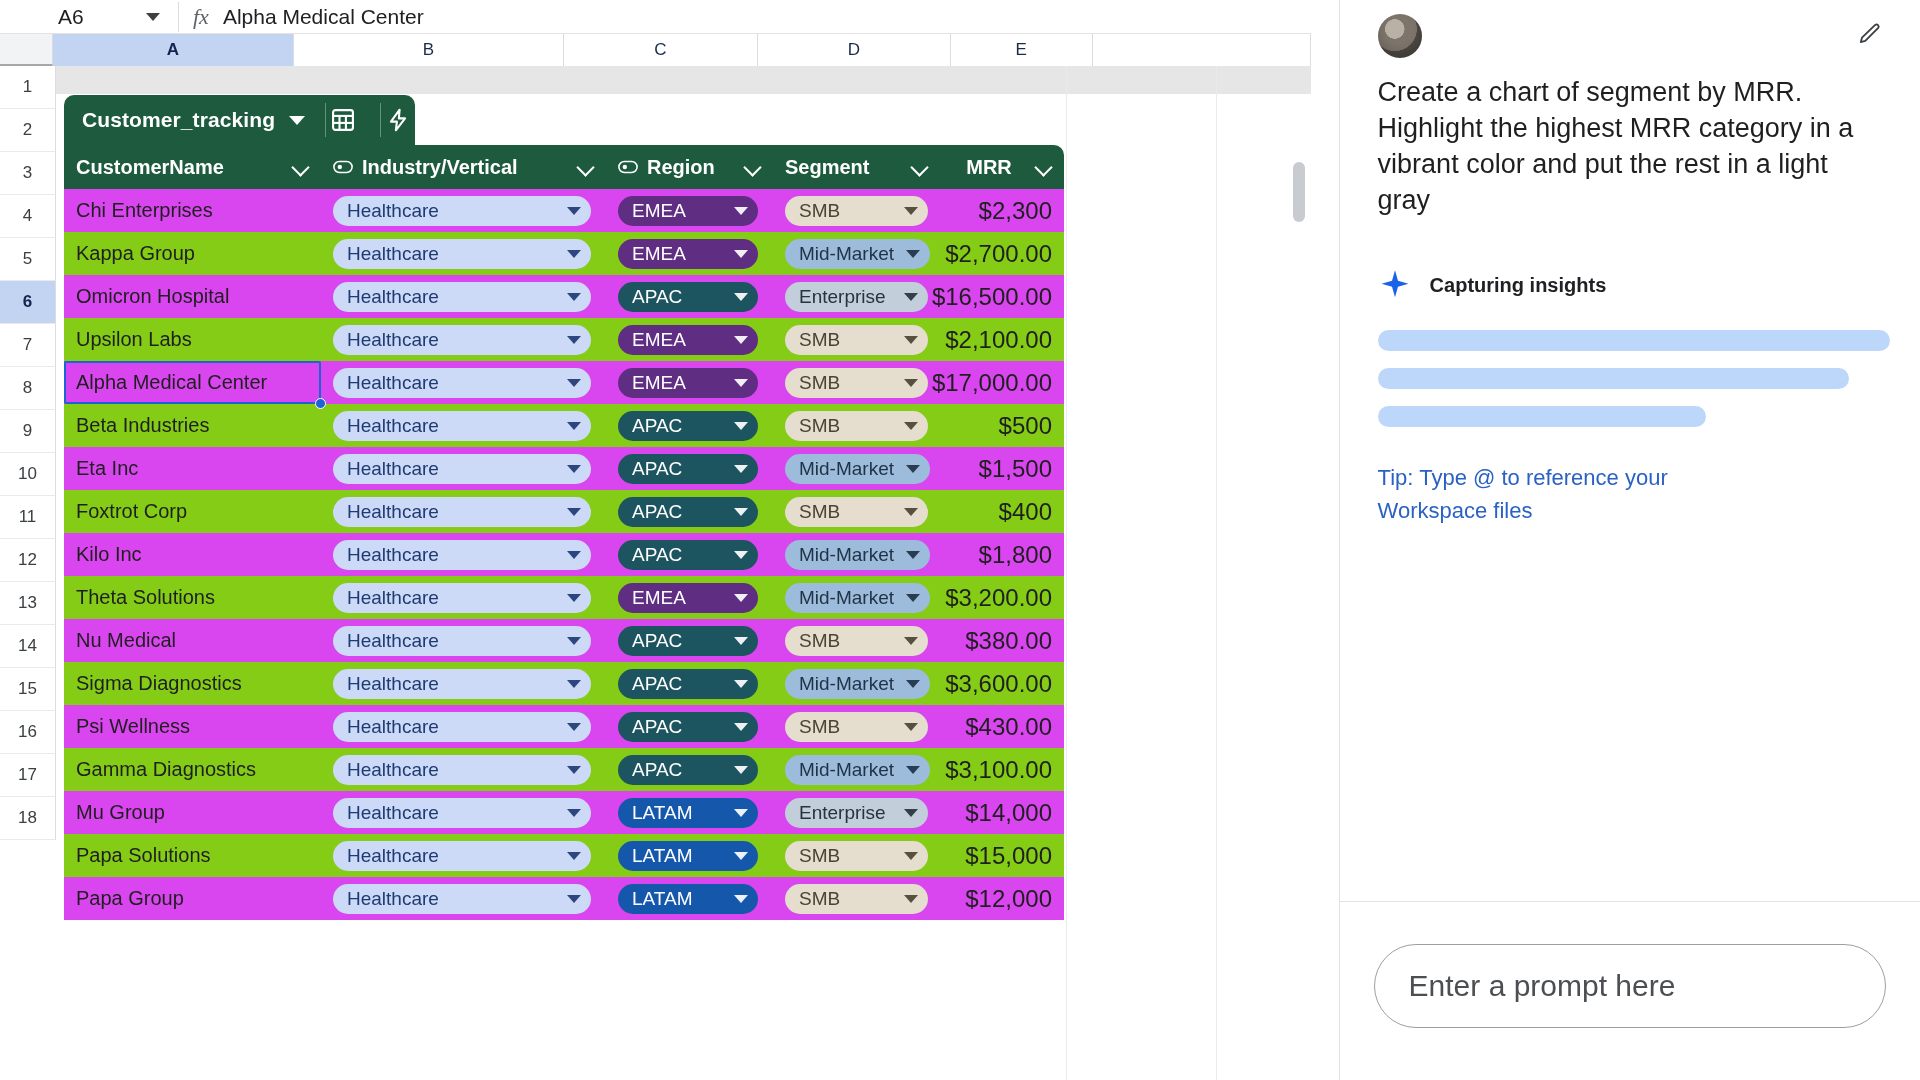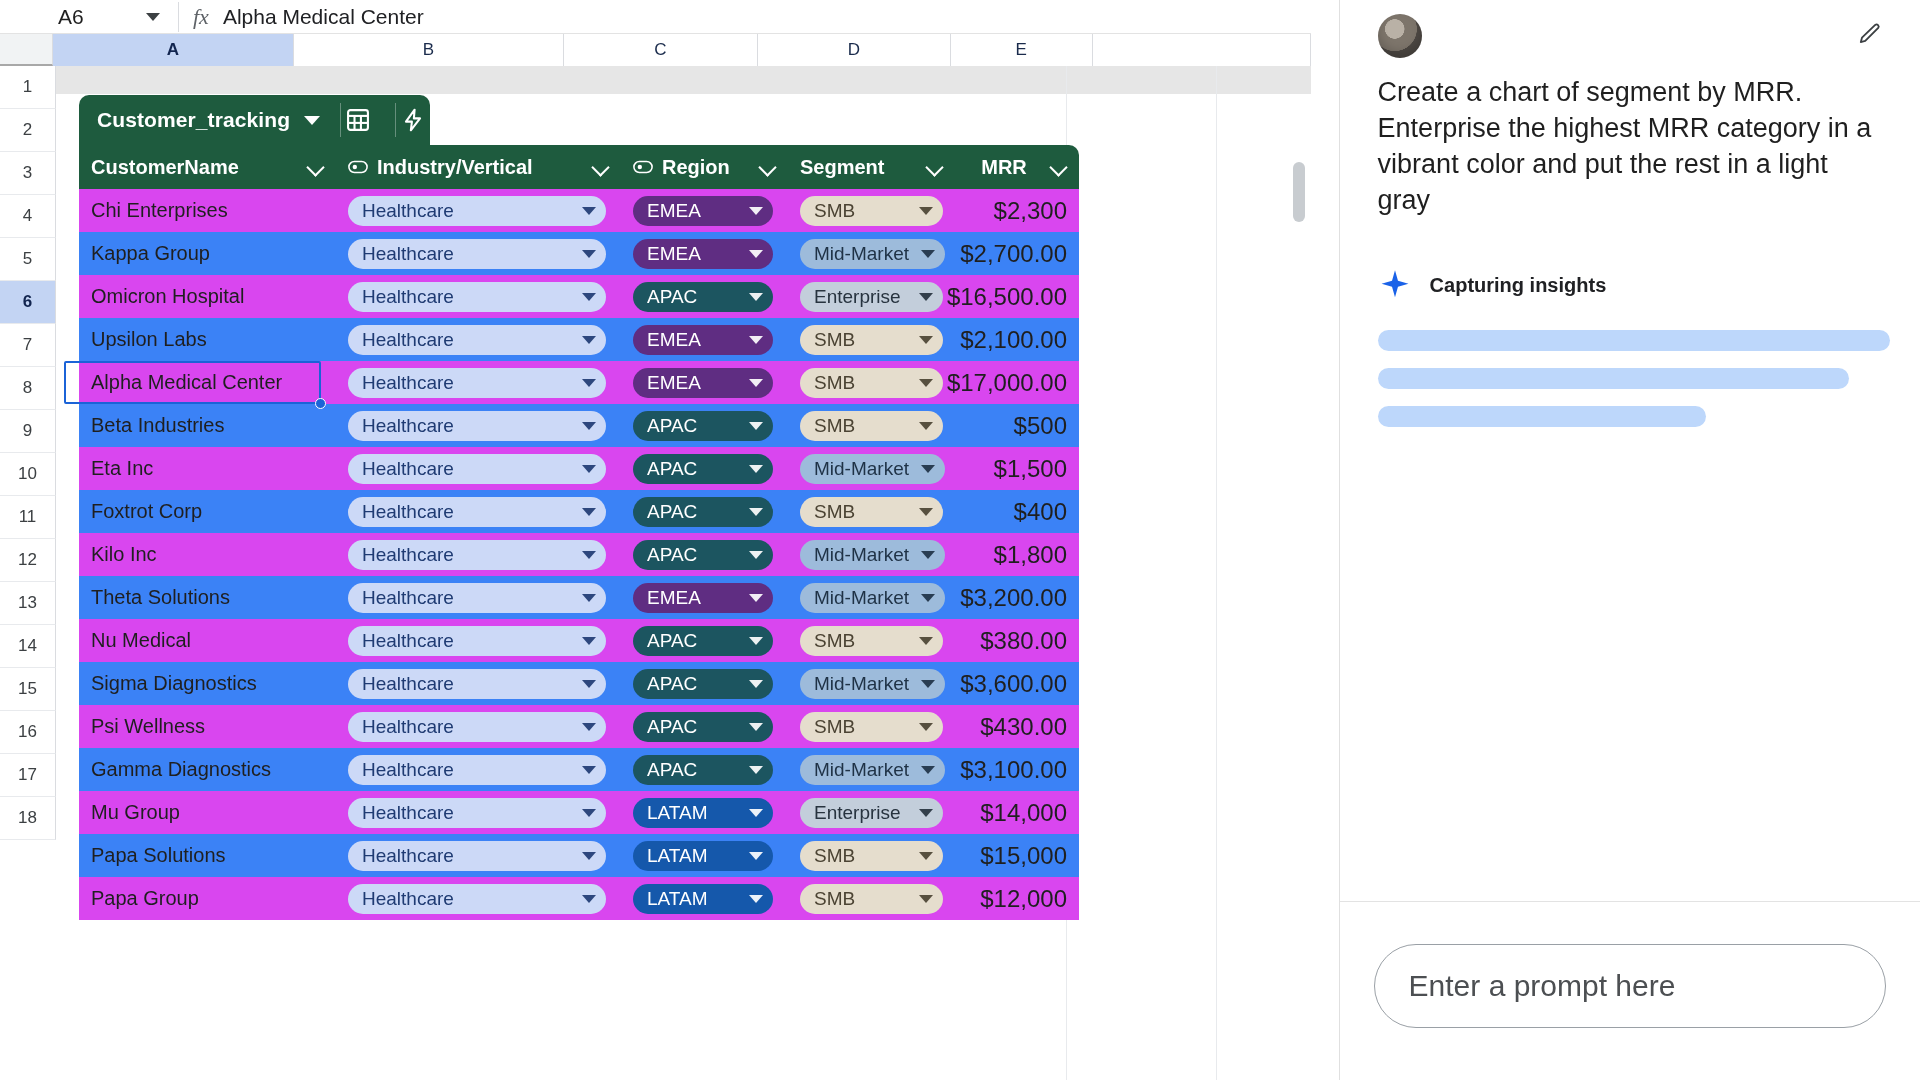--- a/index.html
+++ b/index.html
@@ -85,21 +85,21 @@
   .rowcell.selected { background: #c3d4f3; color: #12254f; font-weight: 700; }
 
   #grid-canvas { position: relative; flex: 1; background: #ffffff; }
 
   
   .gridline-v { position: absolute; top: 0; bottom: 0; width: 1px; background: #e8eaed; }
 
   
   #smart-table {
     position: absolute;
-    left: 23px; top: 29px;
+    left: 8px; top: 29px;
     width: 1000px;
   }
   #table-tab {
     display: flex; align-items: center;
     height: 50px;
     background: #1e5b3e;
     border-radius: 10px 10px 0 0;
     width: 351px;
     padding-left: 18px;
     color: #ffffff;
@@ -147,21 +147,21 @@
     width: 11px; height: 11px;
     border-right: 2.6px solid #ffffff;
     border-bottom: 2.6px solid #ffffff;
     transform: rotate(45deg);
   }
   .th-filtericon { margin-right: 9px; flex: none; display: flex; align-items: center; }
 
   
   .tr { display: flex; height: 43px; align-items: center; }
   .tr.odd  { background: #d946ef; }
-  .tr.even { background: #3b82f6; }
+  .tr.even { background: #84cc16; }
 
   .td { display: flex; align-items: center; height: 43px; padding: 0 12px; }
   .td.name { font-size: 20px; color: #1f1f1f; }
   .td.mrr { justify-content: flex-end; font-size: 24px; color: #1f1f1f; }
 
   .chip {
     display: flex; align-items: center; justify-content: space-between;
     height: 30px; border-radius: 15px;
     padding: 0 10px 0 14px;
     font-size: 19px;
@@ -777,37 +777,38 @@
 
       <div id="ai-userrow">
         <div id="avatar"></div>
         <div id="edit-btn">
           <svg width="26" height="26" viewBox="0 0 24 24" fill="none" stroke="#3c4043" stroke-width="1.7" stroke-linecap="round" stroke-linejoin="round">
             <path d="M16.8 3.6a2 2 0 0 1 2.8 2.8L7.6 18.4 3.5 19.5l1.1-4.1z"></path>
           </svg>
         </div>
       </div>
 
-      <div id="ai-prompt-text">Create a chart of segment by MRR. Enterprise the highest MRR category in a vibrant color and put the rest in a light gray</div>
+      <div id="ai-prompt-text">Create a chart of segment by MRR. Highlight the highest MRR category in a vibrant color and put the rest in a light gray</div>
 
       <div id="status-row">
         <span id="spark">
           <svg width="34" height="34" viewBox="0 0 24 24">
             <path d="M12 1.6 L14.1 9.0 L21.5 11.1 L14.1 13.2 L12 20.6 L9.9 13.2 L2.5 11.1 L9.9 9.0 Z" fill="#1a62e8"></path>
           </svg>
         </span>
         <span id="status-text">Capturing insights</span>
       </div>
 
       <div id="skeleton">
         <div class="skel w1"></div>
         <div class="skel w2"></div>
         <div class="skel w3"></div>
       </div>
 
+      <div id="tip">Tip: Type @ to reference your Workspace files</div>
     </div>
 
     <div id="composer-wrap">
       <div id="composer">
         <span id="composer-placeholder">Enter a prompt here</span>
       </div>
     </div>
   </div>
 </div>
 

